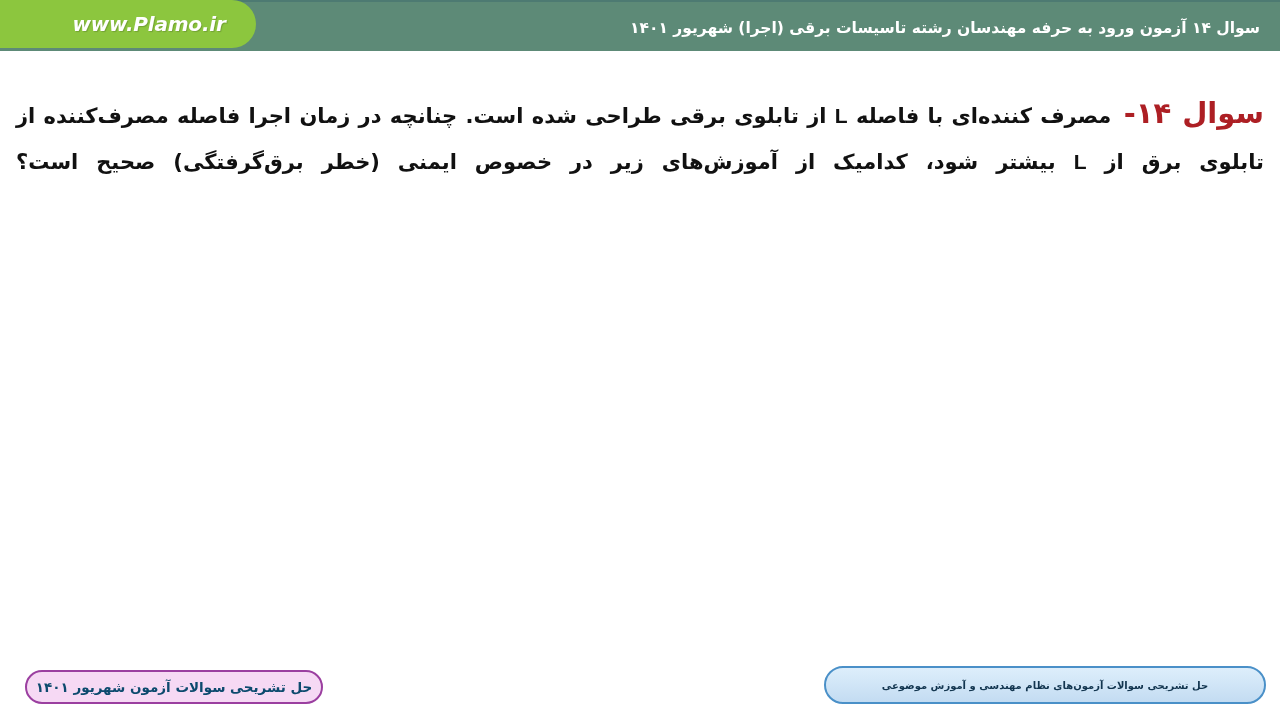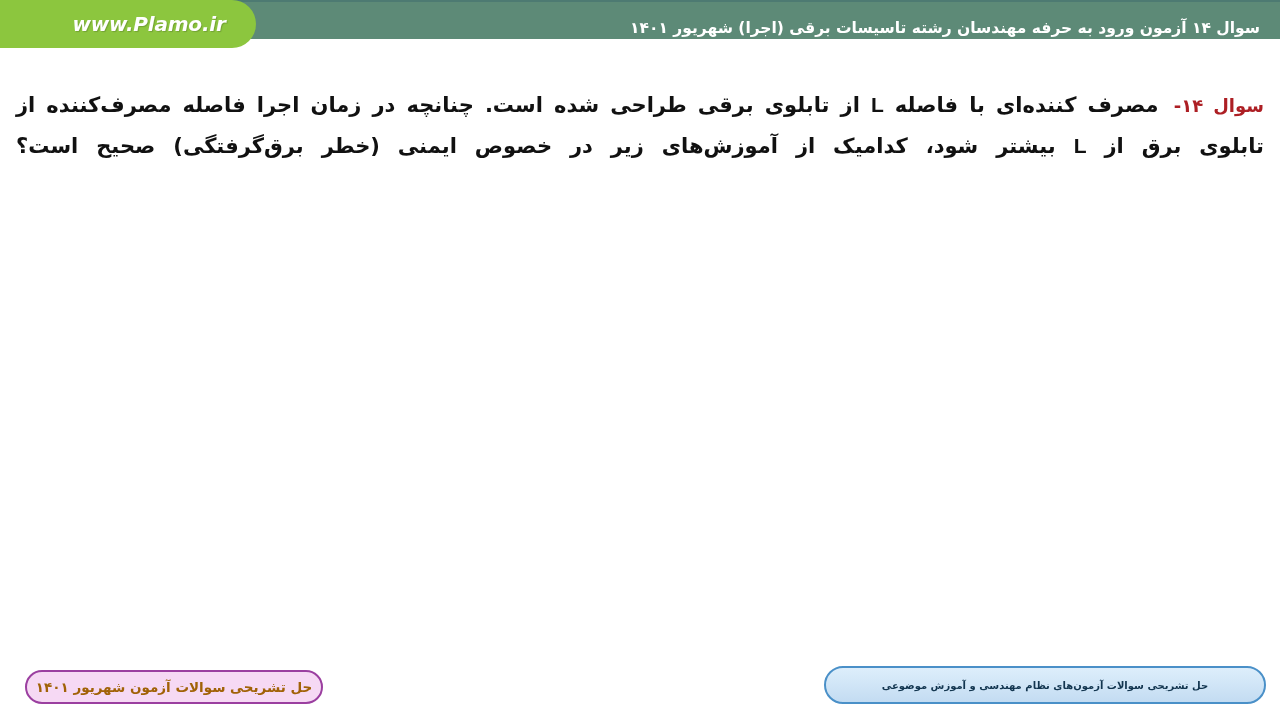--- a/index.html
+++ b/index.html
@@ -15,21 +15,21 @@
     overflow: hidden;
     position: relative;
   }
 
   
   .header-bar {
     position: absolute;
     top: 0;
     left: 0;
     width: 1280px;
-    height: 39px;
+    height: 51px;
     background: #5d8a77;
     border-top: 2px solid #4d7a72;
     box-sizing: border-box;
     overflow: visible;
   }
   .header-title {
     position: absolute;
     top: 0;
     right: 20px;
     height: 53px;
@@ -87,21 +87,21 @@
     text-align: justify;
     text-align-last: justify;
     font-size: 21px;
     font-weight: bold;
     line-height: 1.95;
     color: #111111;
   }
   .question-label {
     color: #ad1f24;
     font-weight: bold;
-    font-size: 18px;
+    font-size: 29px;
     margin-left: 4px;
   }
   .question-text {
     color: #111111;
   }
   .latin {
     direction: ltr;
     unicode-bidi: isolate;
     display: inline-block;
     font-family: "Liberation Sans", sans-serif;
@@ -118,21 +118,21 @@
     box-sizing: border-box;
     background: #f6d9f4;
     border: 2px solid #9b3fa0;
     border-radius: 18px;
     display: flex;
     align-items: center;
     justify-content: center;
     direction: rtl;
   }
   .btn-pink-label {
-    color: #a16207;
+    color: #0c4a6e;
     font-size: 13.5px;
     font-weight: bold;
     white-space: nowrap;
   }
 
   .btn-blue {
     position: absolute;
     left: 824px;
     top: 666px;
     width: 442px;

